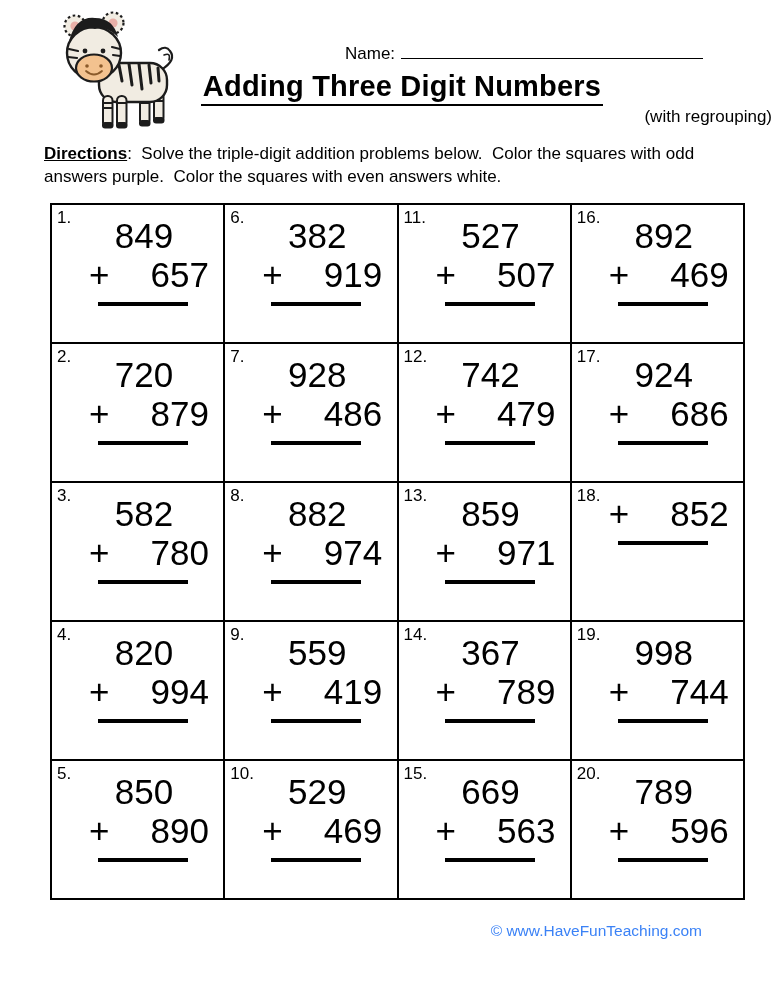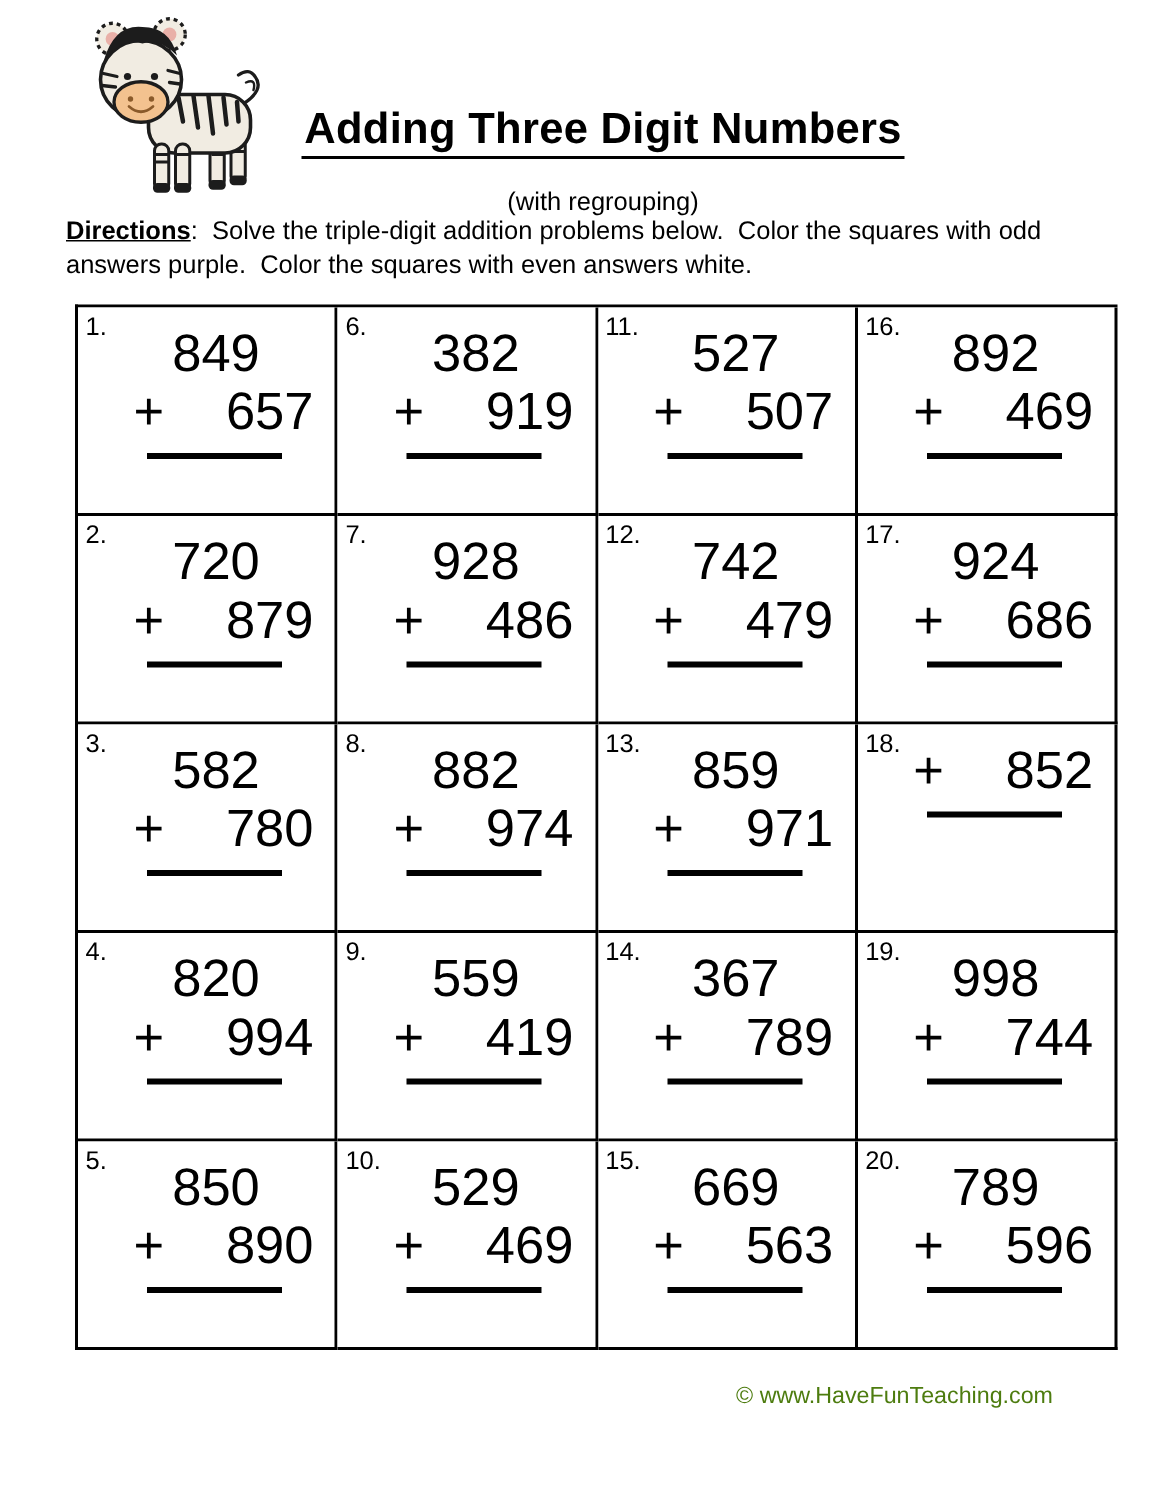--- a/index.html
+++ b/index.html
@@ -7,36 +7,36 @@
   body { font-family:"Liberation Sans", sans-serif; color:#000; }
   .page { position:relative; width:772px; height:1000px; background:#fff; overflow:hidden; }
 
   .zebra { position:absolute; left:55px; top:8px; }
 
   .name-row { position:absolute; left:345px; top:44px; font-size:17px; }
   .name-line { display:inline-block; width:302px; height:15px; border-bottom:1.6px solid #000; margin-left:6px; }
 
   .header-center { position:absolute; left:0; top:70px; width:772px; text-align:center; padding-left:32px; }
   .title { display:inline-block; font-size:29px; font-weight:bold; border-bottom:2.5px solid #000; padding:0 2px 1px 2px; letter-spacing:0.2px; }
-  .subtitle { font-size:17px; margin-top:19px; }
+  .subtitle { font-size:17px; margin-top:1px;text-align:right; }
 
   .directions { position:absolute; left:44px; top:143px; width:700px; font-size:17px; line-height:1.35; white-space:pre-wrap; }
   .directions .dir-label { font-weight:bold; text-decoration:underline; }
 
   .grid { position:absolute; left:50px; top:203px; width:695px;
           display:grid; grid-template-columns:repeat(4,1fr); grid-auto-rows:139px;
           border-left:2px solid #000; border-top:2px solid #000; }
   .cell { position:relative; border-right:2px solid #000; border-bottom:2px solid #000; background:#fff; }
   .pnum { position:absolute; top:3px; left:5px; font-size:17px; }
   .prob { margin:11px 0 0 34px; width:130px; font-size:35px; line-height:1.12; }
   .prob .top { text-align:center; padding-right:14px; }
   .prob .bottom { display:flex; align-items:baseline; justify-content:space-between; padding:0 7px 0 3px; }
   .ansline { height:4px; background:#000; width:90px; margin:8px 0 0 12px; }
 
-  .footer { position:absolute; top:922px; right:70px; font-size:15.5px; color:#4d7c0f; }
+  .footer { position:absolute; top:922px; right:70px; font-size:15.5px; color:#3b82f6; }
 </style>
 </head>
 <body>
 
 <div class="page">
 
   <svg class="zebra" width="127" height="128" viewBox="0 0 127 128">
     <path d="M106,62 q16,-10 9,-19 q-4,-6 -11,-1" fill="none" stroke="#1c1c1c" stroke-width="2.2" stroke-linecap="round"></path>
     <path d="M109,47 q7,-3 5,5" fill="none" stroke="#1c1c1c" stroke-width="1.6" stroke-linecap="round"></path>
     <rect x="85" y="83" width="9.5" height="34" rx="4.5" fill="#f1ece2" stroke="#1c1c1c" stroke-width="2"></rect>
@@ -59,20 +59,23 @@
     <path d="M14,33 Q21,8 40,10 Q58,10 63,29 Q51,17 40,21 Q25,17 14,33 Z" fill="#1c1c1c"></path>
     <path d="M14,41 l9,2 M13,49 l9,1 M57,39 l8,2 M58,47 l7,1" stroke="#1c1c1c" stroke-width="2.2" stroke-linecap="round"></path>
     <circle cx="30" cy="43" r="2.4" fill="#1c1c1c"></circle>
     <circle cx="48" cy="43" r="2.4" fill="#1c1c1c"></circle>
     <ellipse cx="39" cy="60" rx="18" ry="13.5" fill="#f3c28f" stroke="#1c1c1c" stroke-width="2.2"></ellipse>
     <circle cx="32" cy="58" r="1.8" fill="#8a5a2a"></circle>
     <circle cx="46" cy="58" r="1.8" fill="#8a5a2a"></circle>
     <path d="M31,63 Q39,70 47,63" fill="none" stroke="#8a5a2a" stroke-width="1.8" stroke-linecap="round"></path>
   </svg>
 
+  <div class="name-row">
+    <span>Name:</span><span class="name-line"></span>
+  </div>
 
   <div class="header-center">
     <div class="title">Adding Three Digit Numbers</div>
     <div class="subtitle">(with regrouping)</div>
   </div>
 
   <p class="directions"><span class="dir-label">Directions</span><span>:  Solve the triple-digit addition problems below.  Color the squares with odd answers purple.  Color the squares with even answers white.</span></p>
 
   <div class="grid">
 

